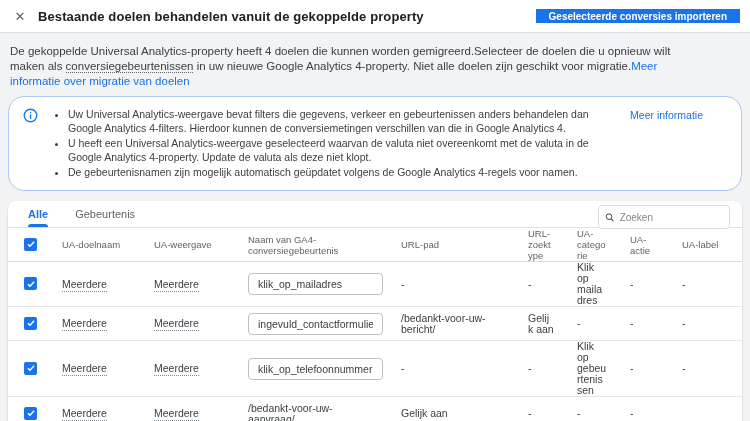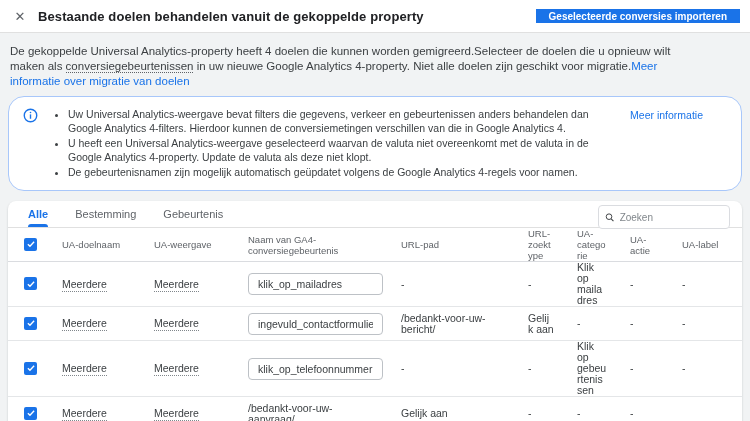--- a/index.html
+++ b/index.html
@@ -104,21 +104,20 @@
         <li>U heeft een Universal Analytics-weergave geselecteerd waarvan de valuta niet overeenkomt met de valuta in de Google Analytics 4-property. Update de valuta als deze niet klopt.</li>
         <li>De gebeurtenisnamen zijn mogelijk automatisch geüpdatet volgens de Google Analytics 4-regels voor namen.</li>
       </ul>
     <a class="lnk notice-link">Meer informatie</a>
   </div>
 
   <div class="card">
 
     <div class="tabs-row">
       <div class="tab active">Alle</div>
-        <div class="tab">Bestemming</div>
         <div class="tab">Gebeurtenis</div>
         <div class="searchbox">
         <svg width="11" height="11" viewBox="0 0 24 24">
             <circle cx="10" cy="10" r="7" fill="none" stroke="#3c4043" stroke-width="2.4"></circle>
             <path d="M15.5 15.5 L21 21" stroke="#3c4043" stroke-width="2.6"></path>
           </svg>
         <input placeholder="Zoeken" style="">
       </div>
     </div>
 

